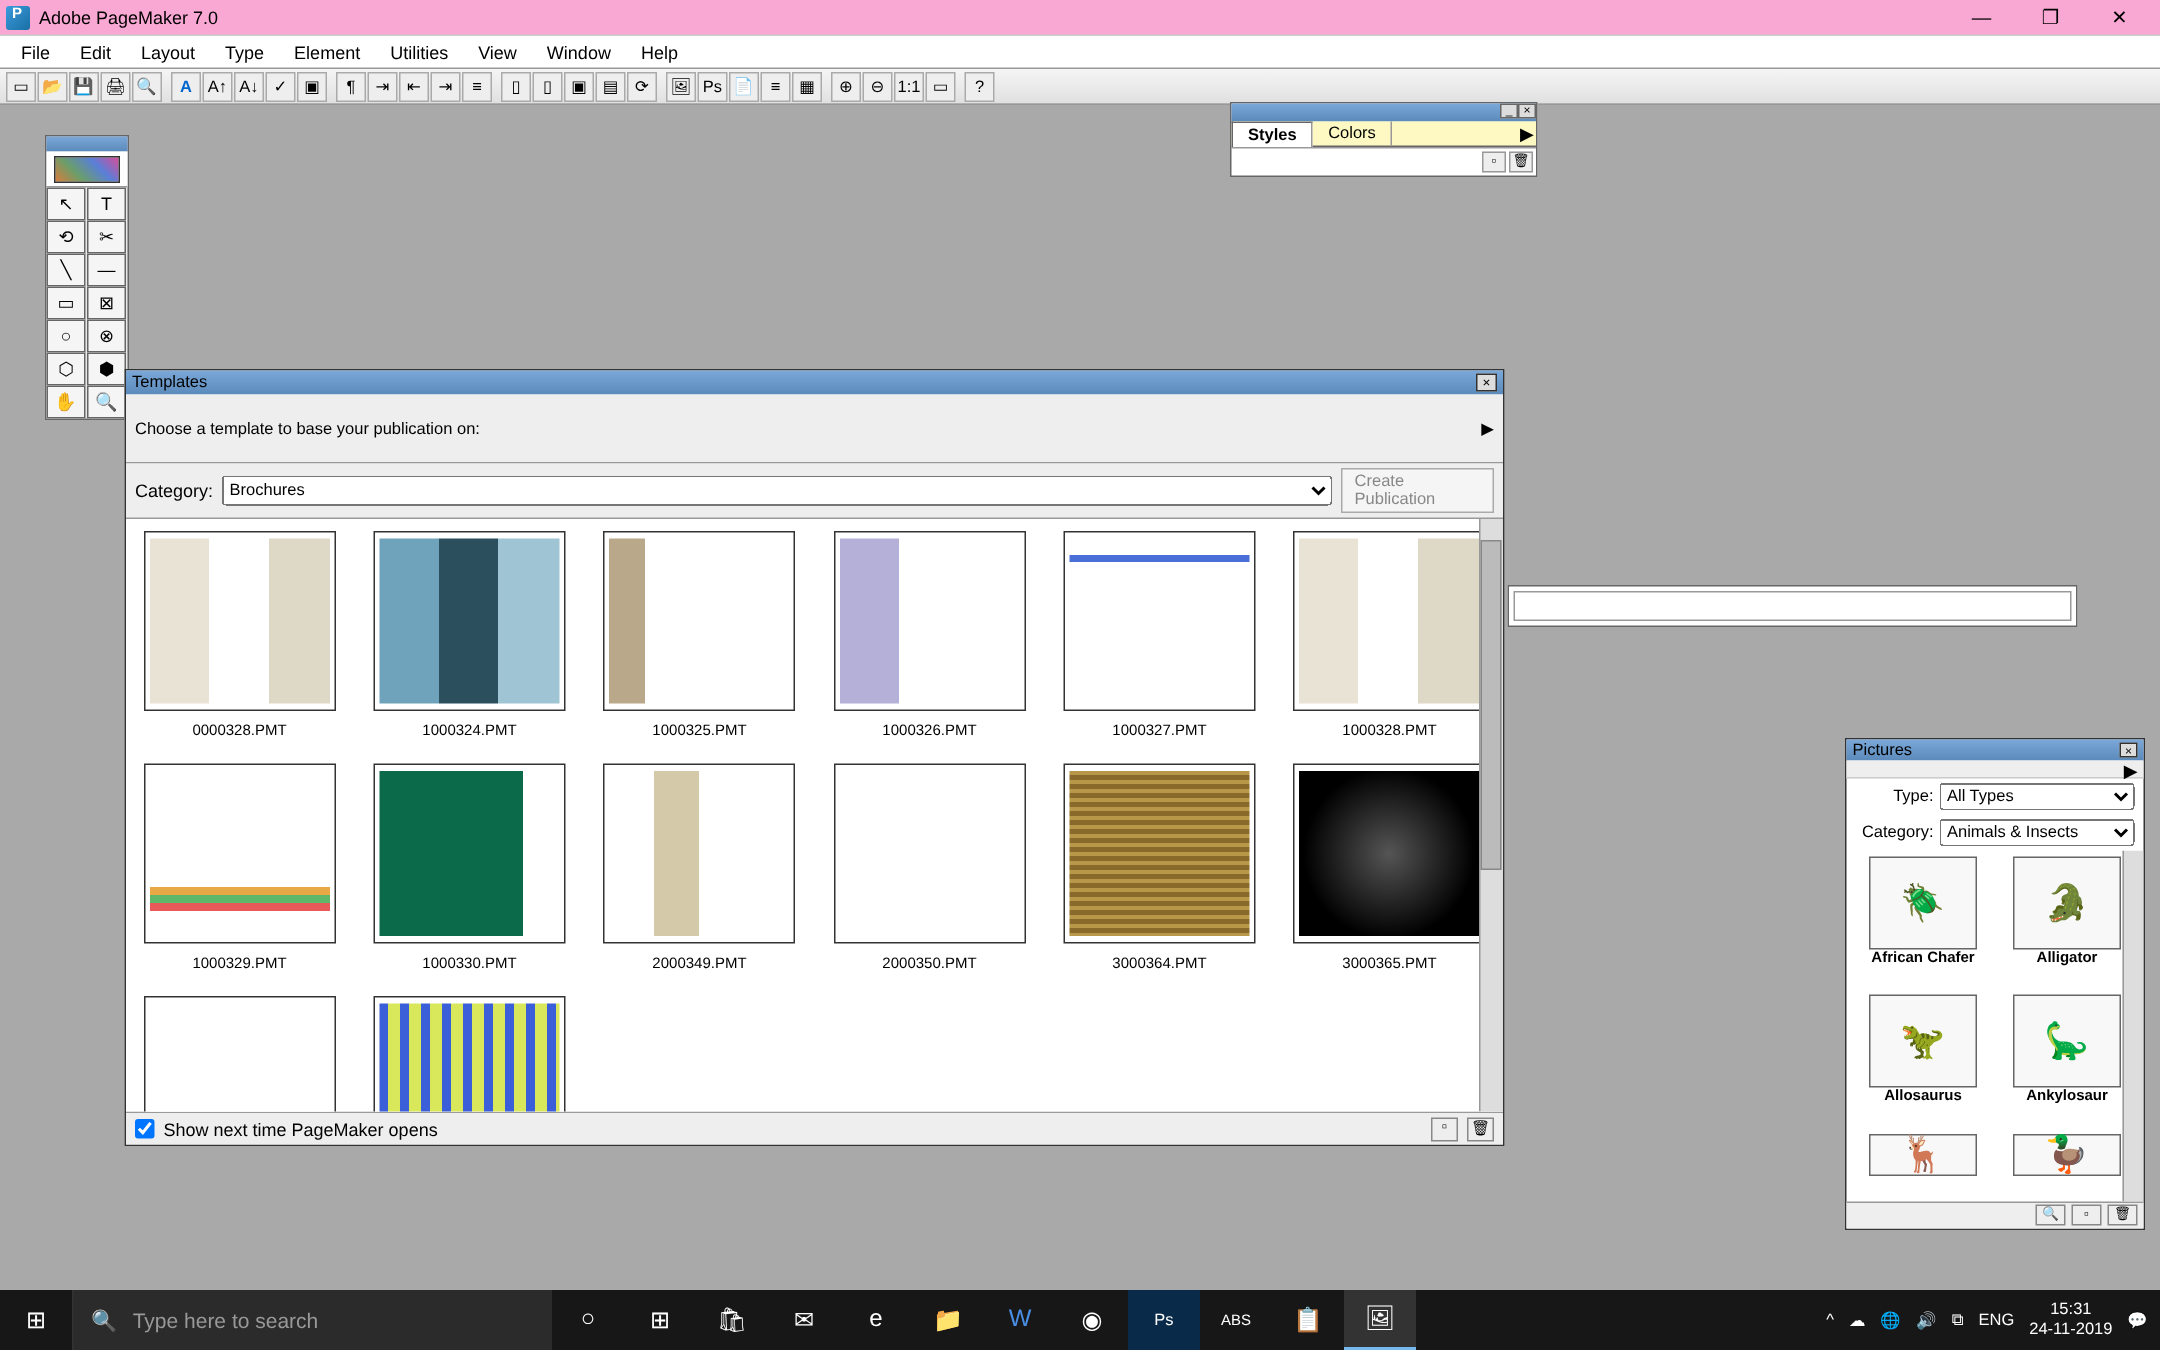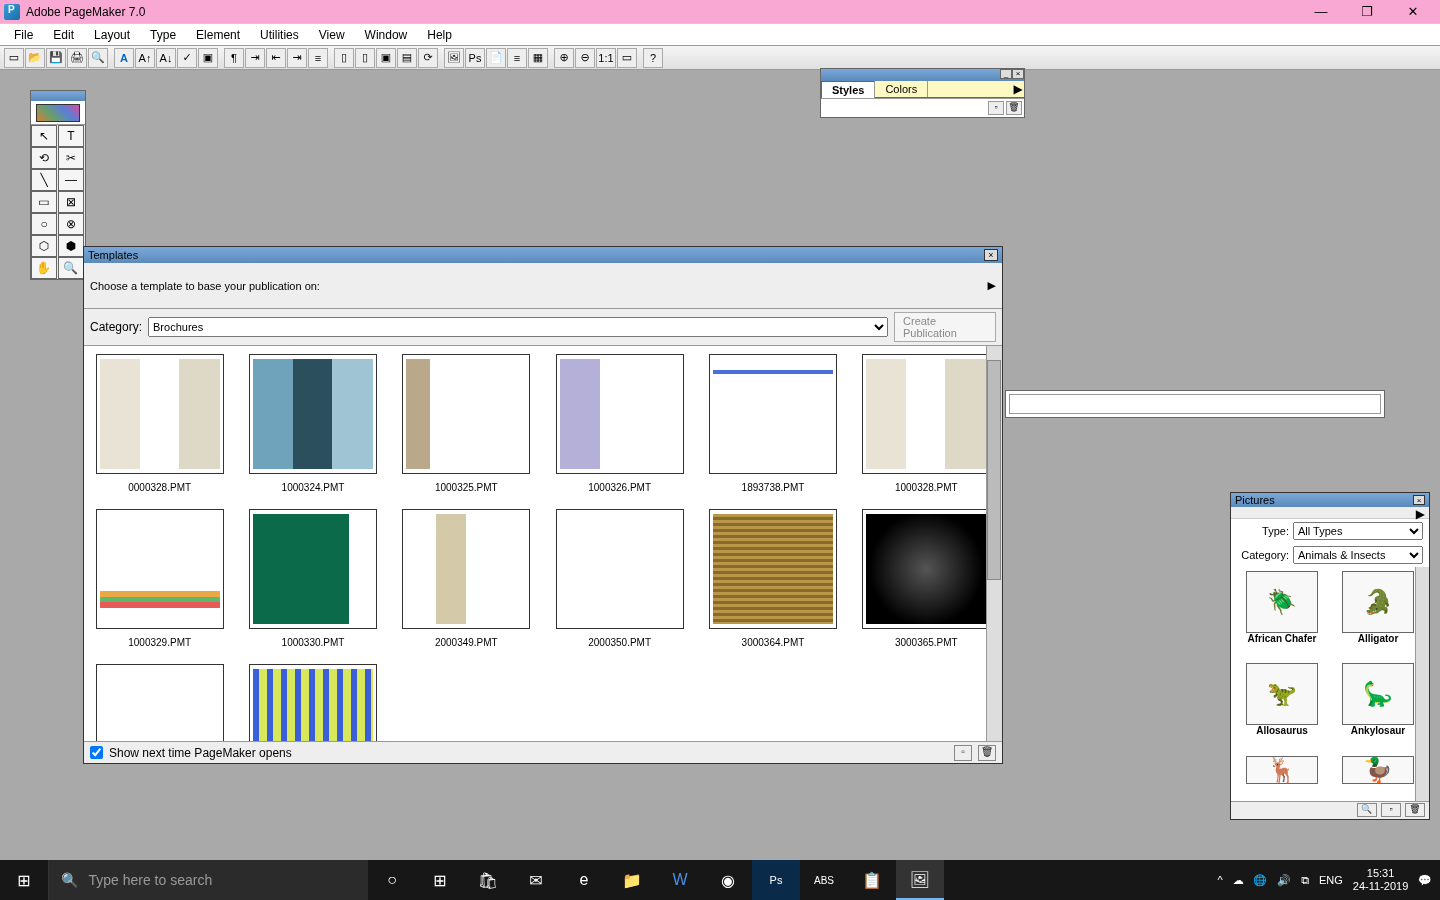--- a/index.html
+++ b/index.html
@@ -256,21 +256,21 @@
       <div class="tmp-item">
         <div class="tmp-thumb">
           <div class="tmp-thumb-inner tv4"></div>
         </div>
         <div class="tmp-thumb-label">1000326.PMT</div>
       </div>
       <div class="tmp-item">
         <div class="tmp-thumb">
           <div class="tmp-thumb-inner tv5"></div>
         </div>
-        <div class="tmp-thumb-label">1893738.PMT</div>
+        <div class="tmp-thumb-label">1000327.PMT</div>
       </div>
       <div class="tmp-item">
         <div class="tmp-thumb">
           <div class="tmp-thumb-inner tv6"></div>
         </div>
         <div class="tmp-thumb-label">1000328.PMT</div>
       </div>
       <div class="tmp-item">
         <div class="tmp-thumb">
           <div class="tmp-thumb-inner tv7"></div>

